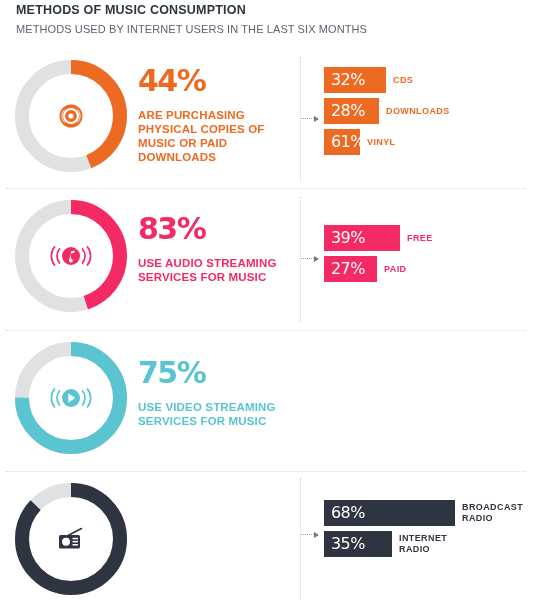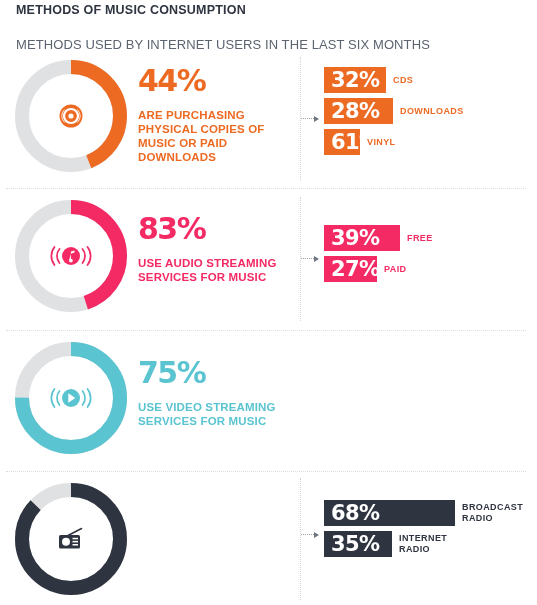--- a/index.html
+++ b/index.html
@@ -11,22 +11,22 @@
   }
   #page { position: relative; width: 537px; height: 605px; }
 
   
   .header { position: absolute; left: 16px; top: 2px; width: 505px; }
   .title {
     font-size: 12.5px; font-weight: bold; letter-spacing: .2px;
     color: #2e3440; line-height: 16px; text-transform: uppercase;
   }
   .subtitle {
-    font-size: 13px; font-weight: normal; letter-spacing: .1px;
-    color: #5c6470; line-height: 18px; margin-top: 18px;
+    font-size: 11px; font-weight: normal; letter-spacing: .1px;
+    color: #5c6470; line-height: 18px; margin-top: 2px;
     text-transform: uppercase;
   }
 
   
   .section { position: absolute; left: 0; width: 537px; }
   .sec1 { top: 55px;  height: 128px; }
   .sec2 { top: 195px; height: 128px; }
   .sec3 { top: 337px; height: 128px; }
   .sec4 { top: 478px; height: 127px; }
 
@@ -80,21 +80,21 @@
 
   
   .bars { position: absolute; left: 324px; top: 0; width: 213px; }
   .bar-row { position: relative; display: flex; align-items: center; }
   .bar {
     height: 26px; display: flex; align-items: center;
     padding-left: 7px; flex: 0 0 auto;
   }
   .bar-value {
     font-family: "DejaVu Sans", sans-serif;
-    color: #ffffff; font-size: 21px; font-weight: bold;
+    color: #ffffff; font-size: 16px; font-weight: normal;
     letter-spacing: -.6px; line-height: 26px;
   }
   .bar-label {
     font-size: 9px; font-weight: bold; letter-spacing: .4px;
     line-height: 11px; text-transform: uppercase;
     margin-left: 7px; white-space: pre-line;
   }
 </style>
 </head>
 <body>
@@ -140,21 +140,21 @@
     </div>
 
     <div class="bars" style="top:12px">
       <div class="bar-row" style="margin-bottom:5px">
         <div class="bar" style="background:#ED6A23; width:62px">
           <span class="bar-value">32%</span>
         </div>
         <span class="bar-label" style="color:#ED6A23">CDS</span>
       </div>
       <div class="bar-row" style="margin-bottom:5px">
-        <div class="bar" style="background:#ED6A23; width:69px">
+        <div class="bar" style="background:#ED6A23; width:55px">
           <span class="bar-value">28%</span>
         </div>
         <span class="bar-label" style="color:#ED6A23">DOWNLOADS</span>
       </div>
       <div class="bar-row">
         <div class="bar" style="background:#ED6A23; width:36px">
           <span class="bar-value">61%</span>
         </div>
         <span class="bar-label" style="color:#ED6A23">VINYL</span>
       </div>

